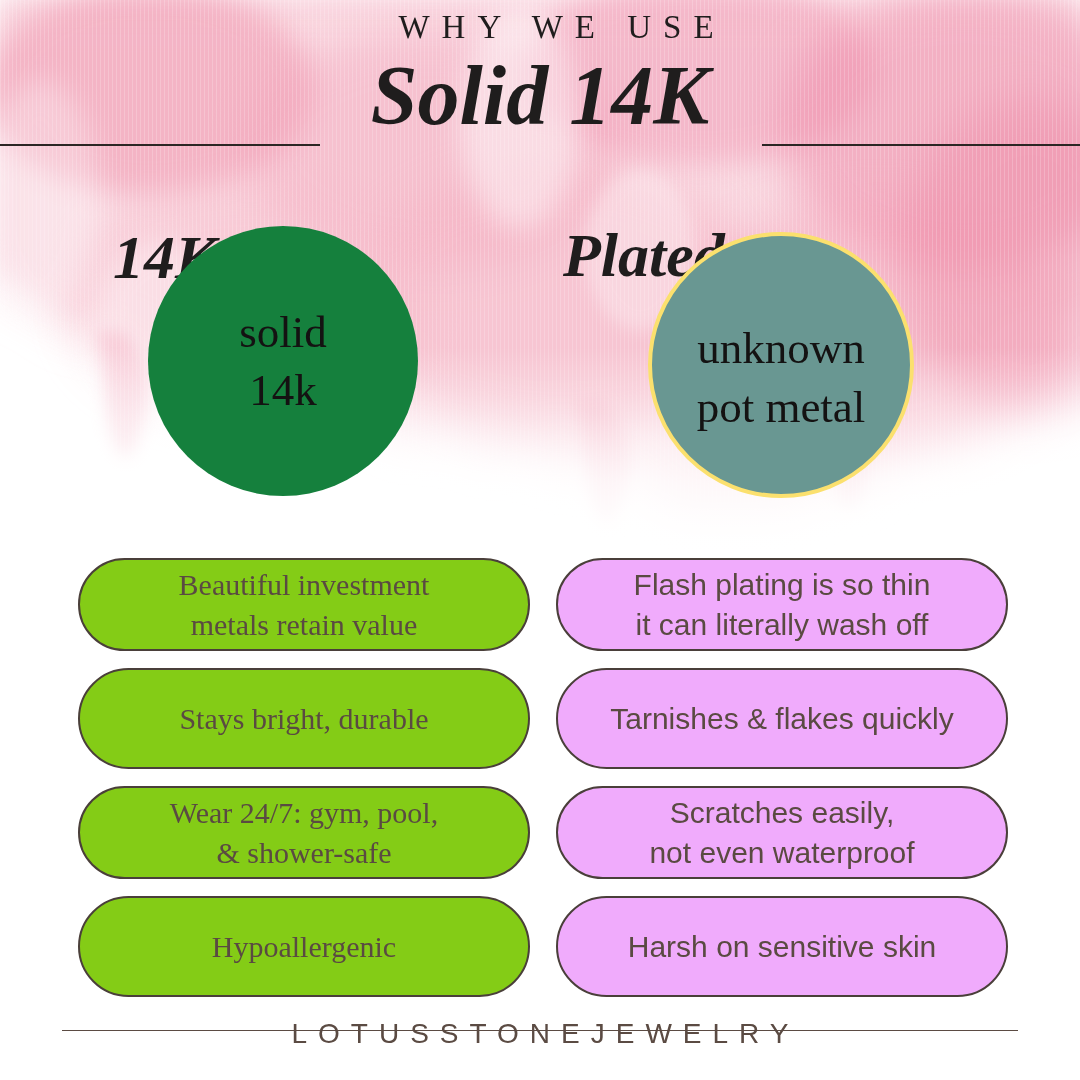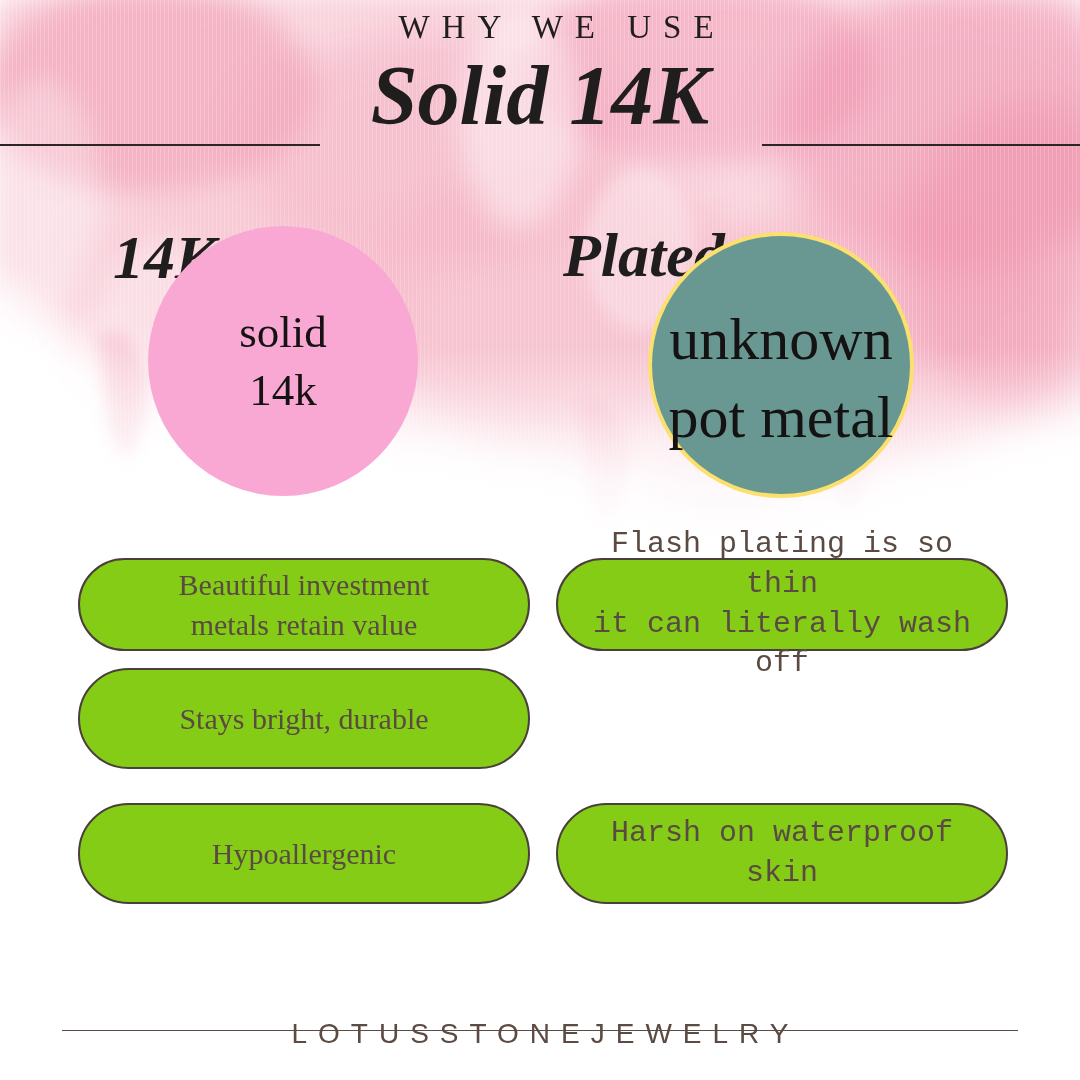--- a/index.html
+++ b/index.html
@@ -115,40 +115,40 @@
     justify-content: center;
     text-align: center;
     font-family: "Liberation Serif", serif;
     color: #171515;
   }
   #circle-gold {
     left: 148px;
     top: 226px;
     width: 270px;
     height: 270px;
-    background: #f9a8d4;
+    background: #15803d;
   }
   #circle-plated {
     left: 648px;
     top: 232px;
     width: 266px;
     height: 266px;
     background: #699792;
     border: 4px solid #fbe06e;
     box-sizing: border-box;
   }
   .circle-text {
     font-size: 45px;
     line-height: 1.30;
     font-family: "Liberation Serif", serif;
     color: #141212;
     white-space: pre-line;
   }
   #circle-gold .circle-text { font-size: 45px; }
-  #circle-plated .circle-text { font-size: 60px; margin-top: 25px; }
+  #circle-plated .circle-text { font-size: 45px; margin-top: 25px; }
 
   .col-label {
     position: absolute;
     font-family: "Liberation Serif", serif;
     font-style: italic;
     font-weight: bold;
     font-size: 62px;
     line-height: 1;
     color: #1f1d1d;
   }
@@ -179,21 +179,21 @@
     font-family: "Liberation Sans", sans-serif;
     font-size: 30px;
     line-height: 1.32;
     color: #5a4a42;
     white-space: pre-line;
     padding: 6px 22px;
   }
   .pill.two-line { height: 93px; }
   .pill.one-line { height: 101px; }
   .pill-pink { background: #84cc16; font-family: Liberation Serif, serif; }
-  .pill-sage { background: #84cc16; font-family: Liberation Mono, monospace; }
+  .pill-sage { background: #f0abfc; }
 
   
   .footer-rule {
     position: absolute;
     left: 62px;
     top: 1030px;
     width: 956px;
     height: 0;
     border-top: 1.6px solid #5b4b43;
   }
@@ -302,28 +302,33 @@
 
     <div class="pill-row">
       <div class="pill pill-pink two-line">Beautiful investment
 metals retain value</div>
       <div class="pill pill-sage two-line">Flash plating is so thin
 it can literally wash off</div>
     </div>
 
     <div class="pill-row">
       <div class="pill pill-pink one-line">Stays bright, durable</div>
+      <div class="pill pill-sage one-line">Tarnishes &amp; flakes quickly</div>
     </div>
 
     <div class="pill-row">
+      <div class="pill pill-pink two-line">Wear 24/7: gym, pool,
+&amp; shower-safe</div>
+      <div class="pill pill-sage two-line">Scratches easily,
+not even waterproof</div>
     </div>
 
     <div class="pill-row">
       <div class="pill pill-pink one-line">Hypoallergenic</div>
-      <div class="pill pill-sage one-line">Harsh on waterproof skin</div>
+      <div class="pill pill-sage one-line">Harsh on sensitive skin</div>
     </div>
 
   </div>
 
   <div class="footer-rule"></div>
   <div class="footer-brand">LOTUSSTONEJEWELRY</div>
 
 </div>
 
 </body></html>

